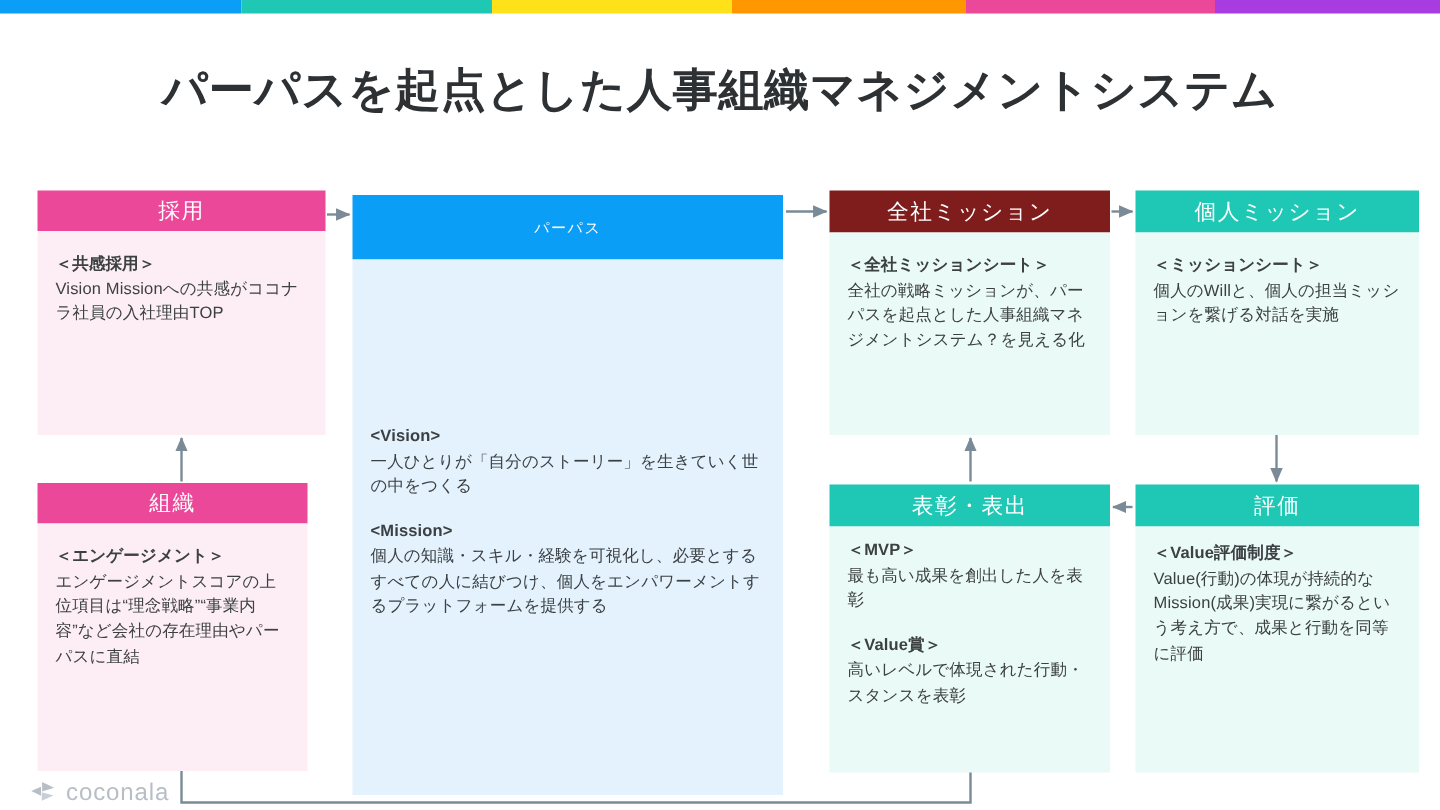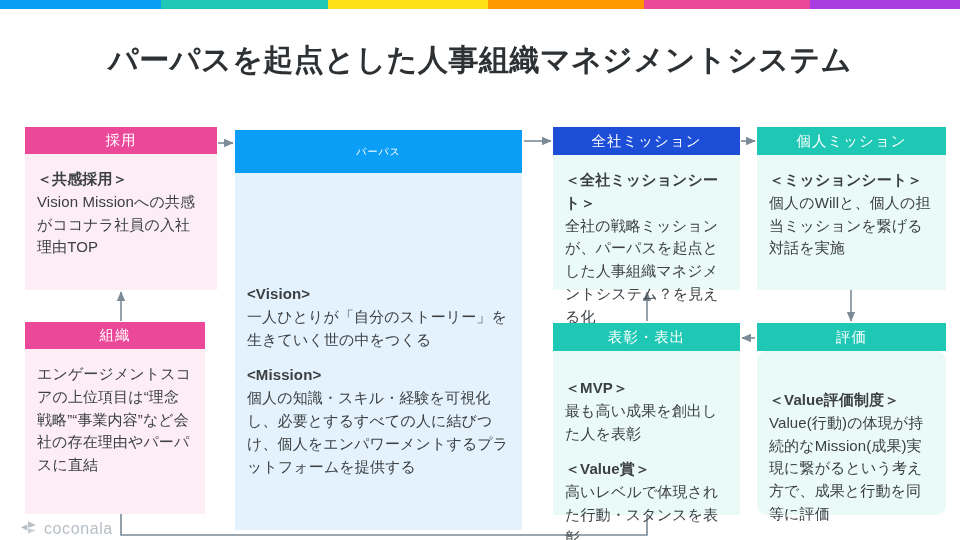--- a/index.html
+++ b/index.html
@@ -53,21 +53,21 @@
     text-align: center;
     display: flex;
     align-items: center;
     justify-content: center;
     letter-spacing: 1px;
   }
   .card-body {
     box-sizing: border-box;
     width: 100%;
     padding: 14px 12px 10px 12px;
-    font-size: 15px;
+    font-size: 11px;
     line-height: 1.52;
     letter-spacing: 0.1px;
   }
   .card-body .lead {
     font-weight: bold;
     display: block;
   }
   .card-body .para { display: block; }
   .card-body .spacer { display: block; height: 13px; }
 
@@ -78,34 +78,34 @@
 
   #card-org { left: 25px; top: 322px; width: 180px; border-radius: 10px; }
   #card-org .card-header { height: 27px; background: #ec4899; }
   #card-org .card-body   { height: 165px; background: #fdeef5; }
 
   #card-purpose { left: 235px; top: 130px; width: 287px; }
   #card-purpose .card-header { height: 43px; background: #0b9ef7; font-size: 10px; }
   #card-purpose .card-body   { height: 357px; background: #e3f2fd; padding-top: 110px; }
 
   #card-company-mission { left: 553px; top: 127px; width: 187px; }
-  #card-company-mission .card-header { height: 28px; background: #1d4ed8; }
+  #card-company-mission .card-header { height: 28px; background: #7f1d1d; }
   #card-company-mission .card-body   { height: 135px; background: #eafaf7; }
 
   #card-personal-mission { left: 757px; top: 127px; width: 189px; }
   #card-personal-mission .card-header { height: 28px; background: #1fc8b4; text-align: right; }
   #card-personal-mission .card-body   { height: 135px; background: #eafaf7; }
 
   #card-award { left: 553px; top: 323px; width: 187px; }
   #card-award .card-header { height: 28px; background: #1fc8b4; }
-  #card-award .card-body   { height: 164px; background: #eafaf7; padding-top: 26px; }
+  #card-award .card-body   { height: 164px; background: #eafaf7; padding-top: 8px; }
 
   #card-evaluation { left: 757px; top: 323px; width: 189px; }
   #card-evaluation .card-header { height: 28px; background: #1fc8b4; }
-  #card-evaluation .card-body   { height: 164px; background: #eafaf7; padding-top: 38px; border-radius: 10px; }
+  #card-evaluation .card-body   { height: 164px; background: #eafaf7; padding-top: 10px; }
 
   
   #connectors {
     position: absolute;
     left: 0; top: 0;
     width: 960px; height: 540px;
     pointer-events: none;
   }
 
   
@@ -166,20 +166,21 @@
   <div class="card-header">採用</div>
   <div class="card-body">
     <span class="lead">＜共感採用＞</span>
     <span class="para">Vision Missionへの共感がココナラ社員の入社理由TOP</span>
   </div>
 </div>
 
 <div class="card" id="card-org">
   <div class="card-header">組織</div>
   <div class="card-body">
+    <span class="lead">＜エンゲージメント＞</span>
     <span class="para">エンゲージメントスコアの上位項目は“理念戦略”“事業内容”など会社の存在理由やパーパスに直結</span>
   </div>
 </div>
 
 <div class="card" id="card-purpose">
   <div class="card-header">パーパス</div>
   <div class="card-body">
     <span class="lead">&lt;Vision&gt;</span>
     <span class="para">一人ひとりが「自分のストーリー」を生きていく世の中をつくる</span>
     <span class="spacer"></span>

